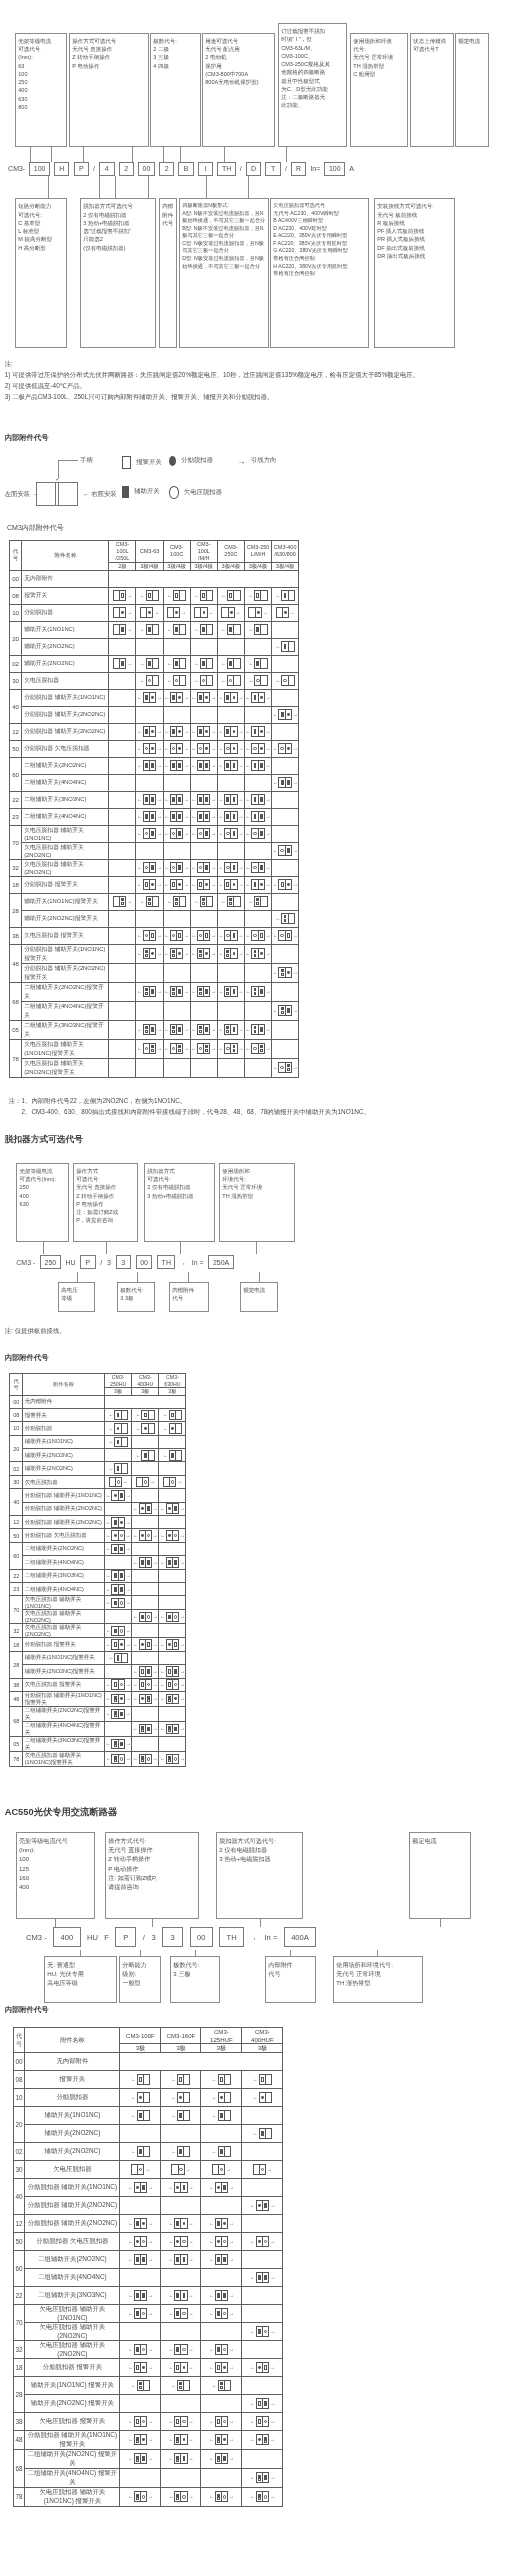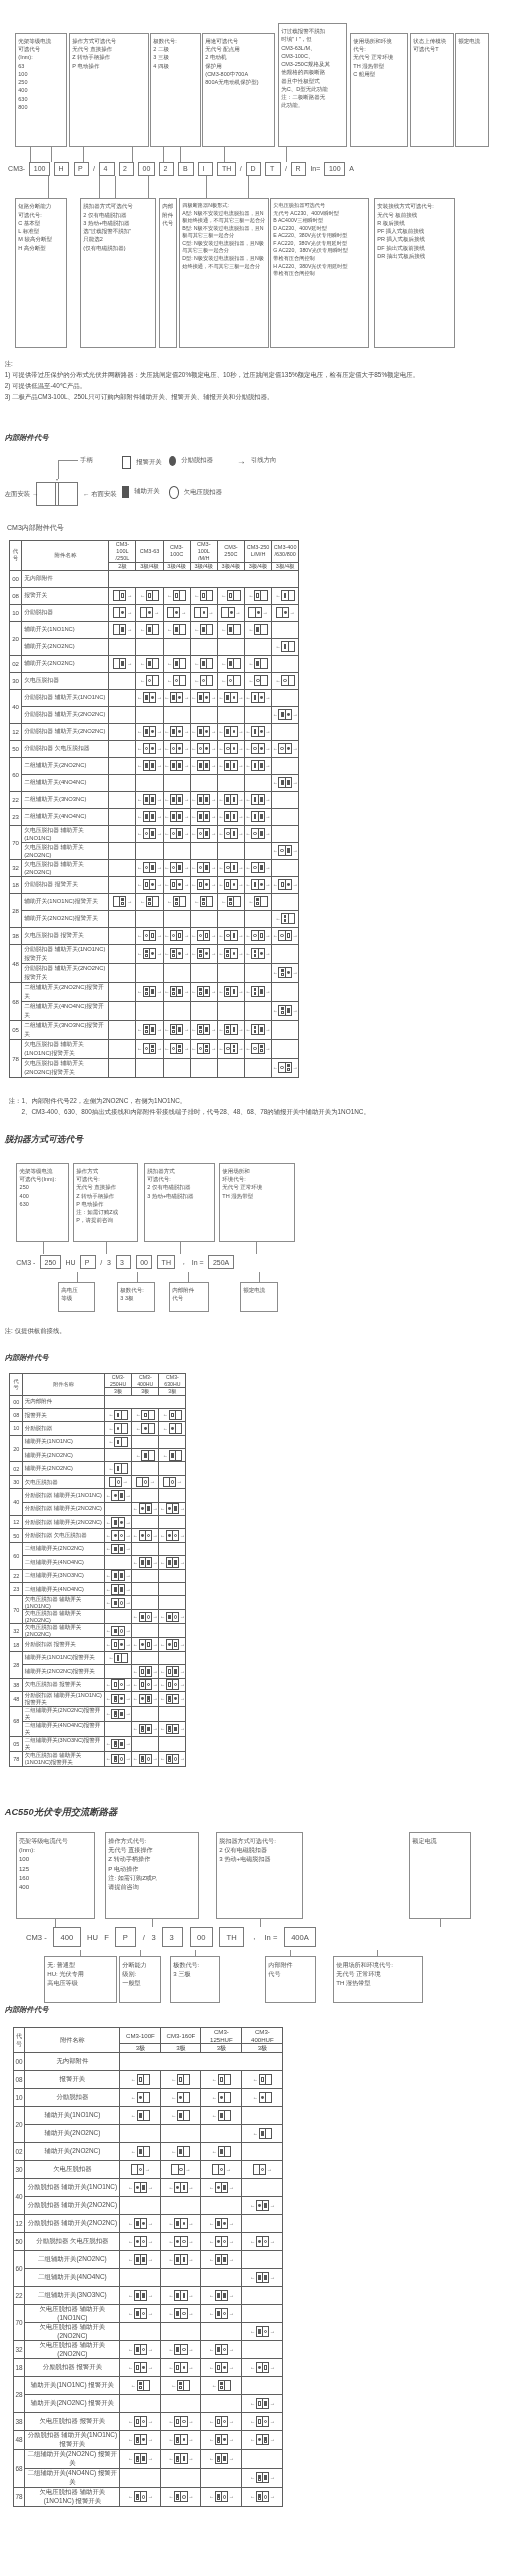--- a/index.html
+++ b/index.html
@@ -4,27 +4,27 @@
 <style>
   html,body{margin:0;padding:0;background:#fff;}
   .page{position:relative;width:523px;height:2576px;background:#ffffff;
         font-family:"Liberation Sans","DejaVu Sans",sans-serif;color:#4a4a4a;overflow:hidden;}
   .dsec{position:absolute;left:0;width:523px;}
   .dbox{position:absolute;border:0.9px solid #8c8c8c;padding:2.9px 2.3px;font-size:5.5px;
         line-height:1.5;white-space:pre-line;color:#4f4f4f;box-sizing:border-box;overflow:hidden;}
   .dbox.small{font-size:5.2px;line-height:1.45;}
   .code-row{position:absolute;display:flex;align-items:center;}
   .cpart{font-size:7px;color:#4f4f4f;white-space:nowrap;}
-  .cbox{border:0.6px solid #7a7a7a;padding:2.3px 3.5px;min-width:6.4px;text-align:left;}
+  .cbox{border:0.6px solid #7a7a7a;padding:2.3px 3.5px;min-width:6.4px;text-align:center;}
   #d3-code .cpart{font-size:7.6px;}
   #d3-code .cbox{padding:4.7px 6.4px;}
   .vline{position:absolute;width:0.6px;background:#8c8c8c;}
   .hline{position:absolute;height:0.6px;background:#8c8c8c;}
   .note-line{font-size:6.4px;line-height:1.7;color:#4a4a4a;}
-  .bold-head{position:absolute;font-weight:bold;color:#3d3d3d;font-style:italic;}
+  .bold-head{position:absolute;font-weight:bold;color:#3d3d3d;}
   
   #legend{position:absolute;height:69px;}
   .leg-item{position:absolute;display:inline-flex;align-items:center;gap:5.2px;font-size:6.4px;color:#4f4f4f;}
   .lg-alarm{width:7px;height:11.6px;border:0.9px solid #555;}
   .lg-shunt{width:7px;height:10px;background:#555;border-radius:50%;}
   .lg-aux{width:7px;height:11.6px;background:#555;}
   .lg-uv{width:7.6px;height:10.5px;border:0.9px solid #555;border-radius:50%;}
   .lg-arrow{font-size:8.7px;color:#555;}
   #inst-box{position:absolute;left:36px;top:30px;width:42px;height:24.4px;border:0.9px solid #777;
             display:flex;box-sizing:border-box;}

